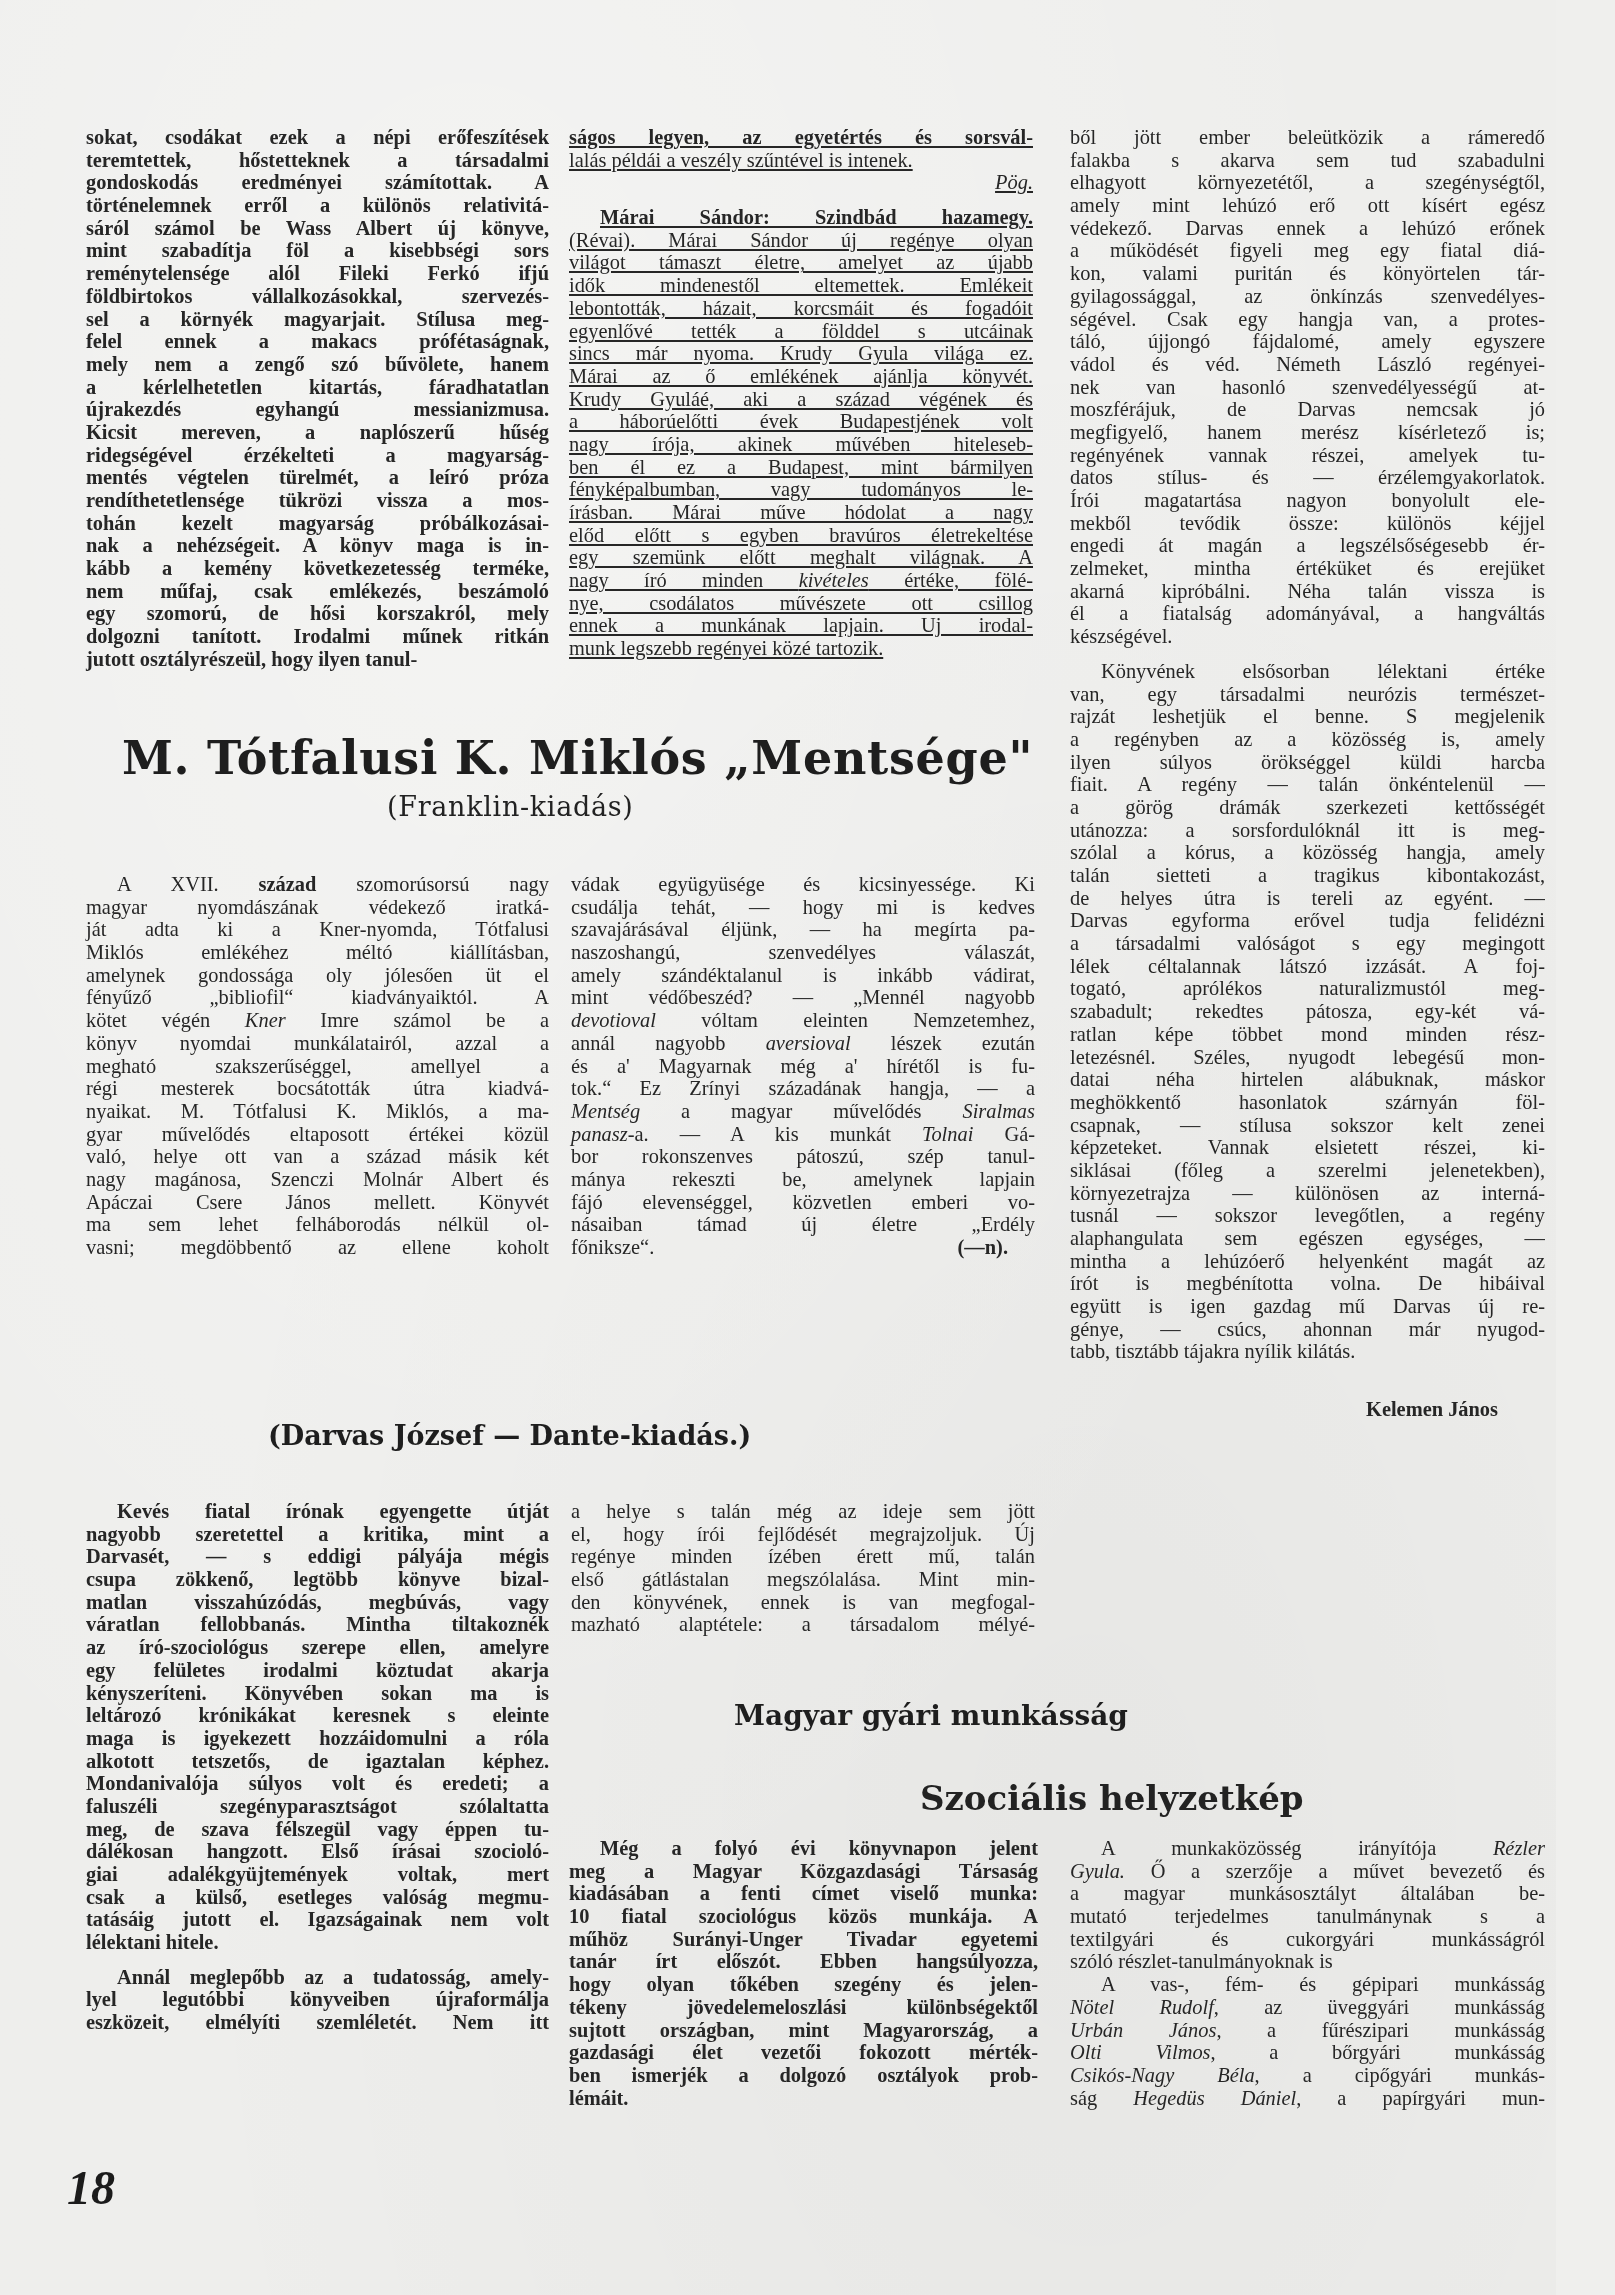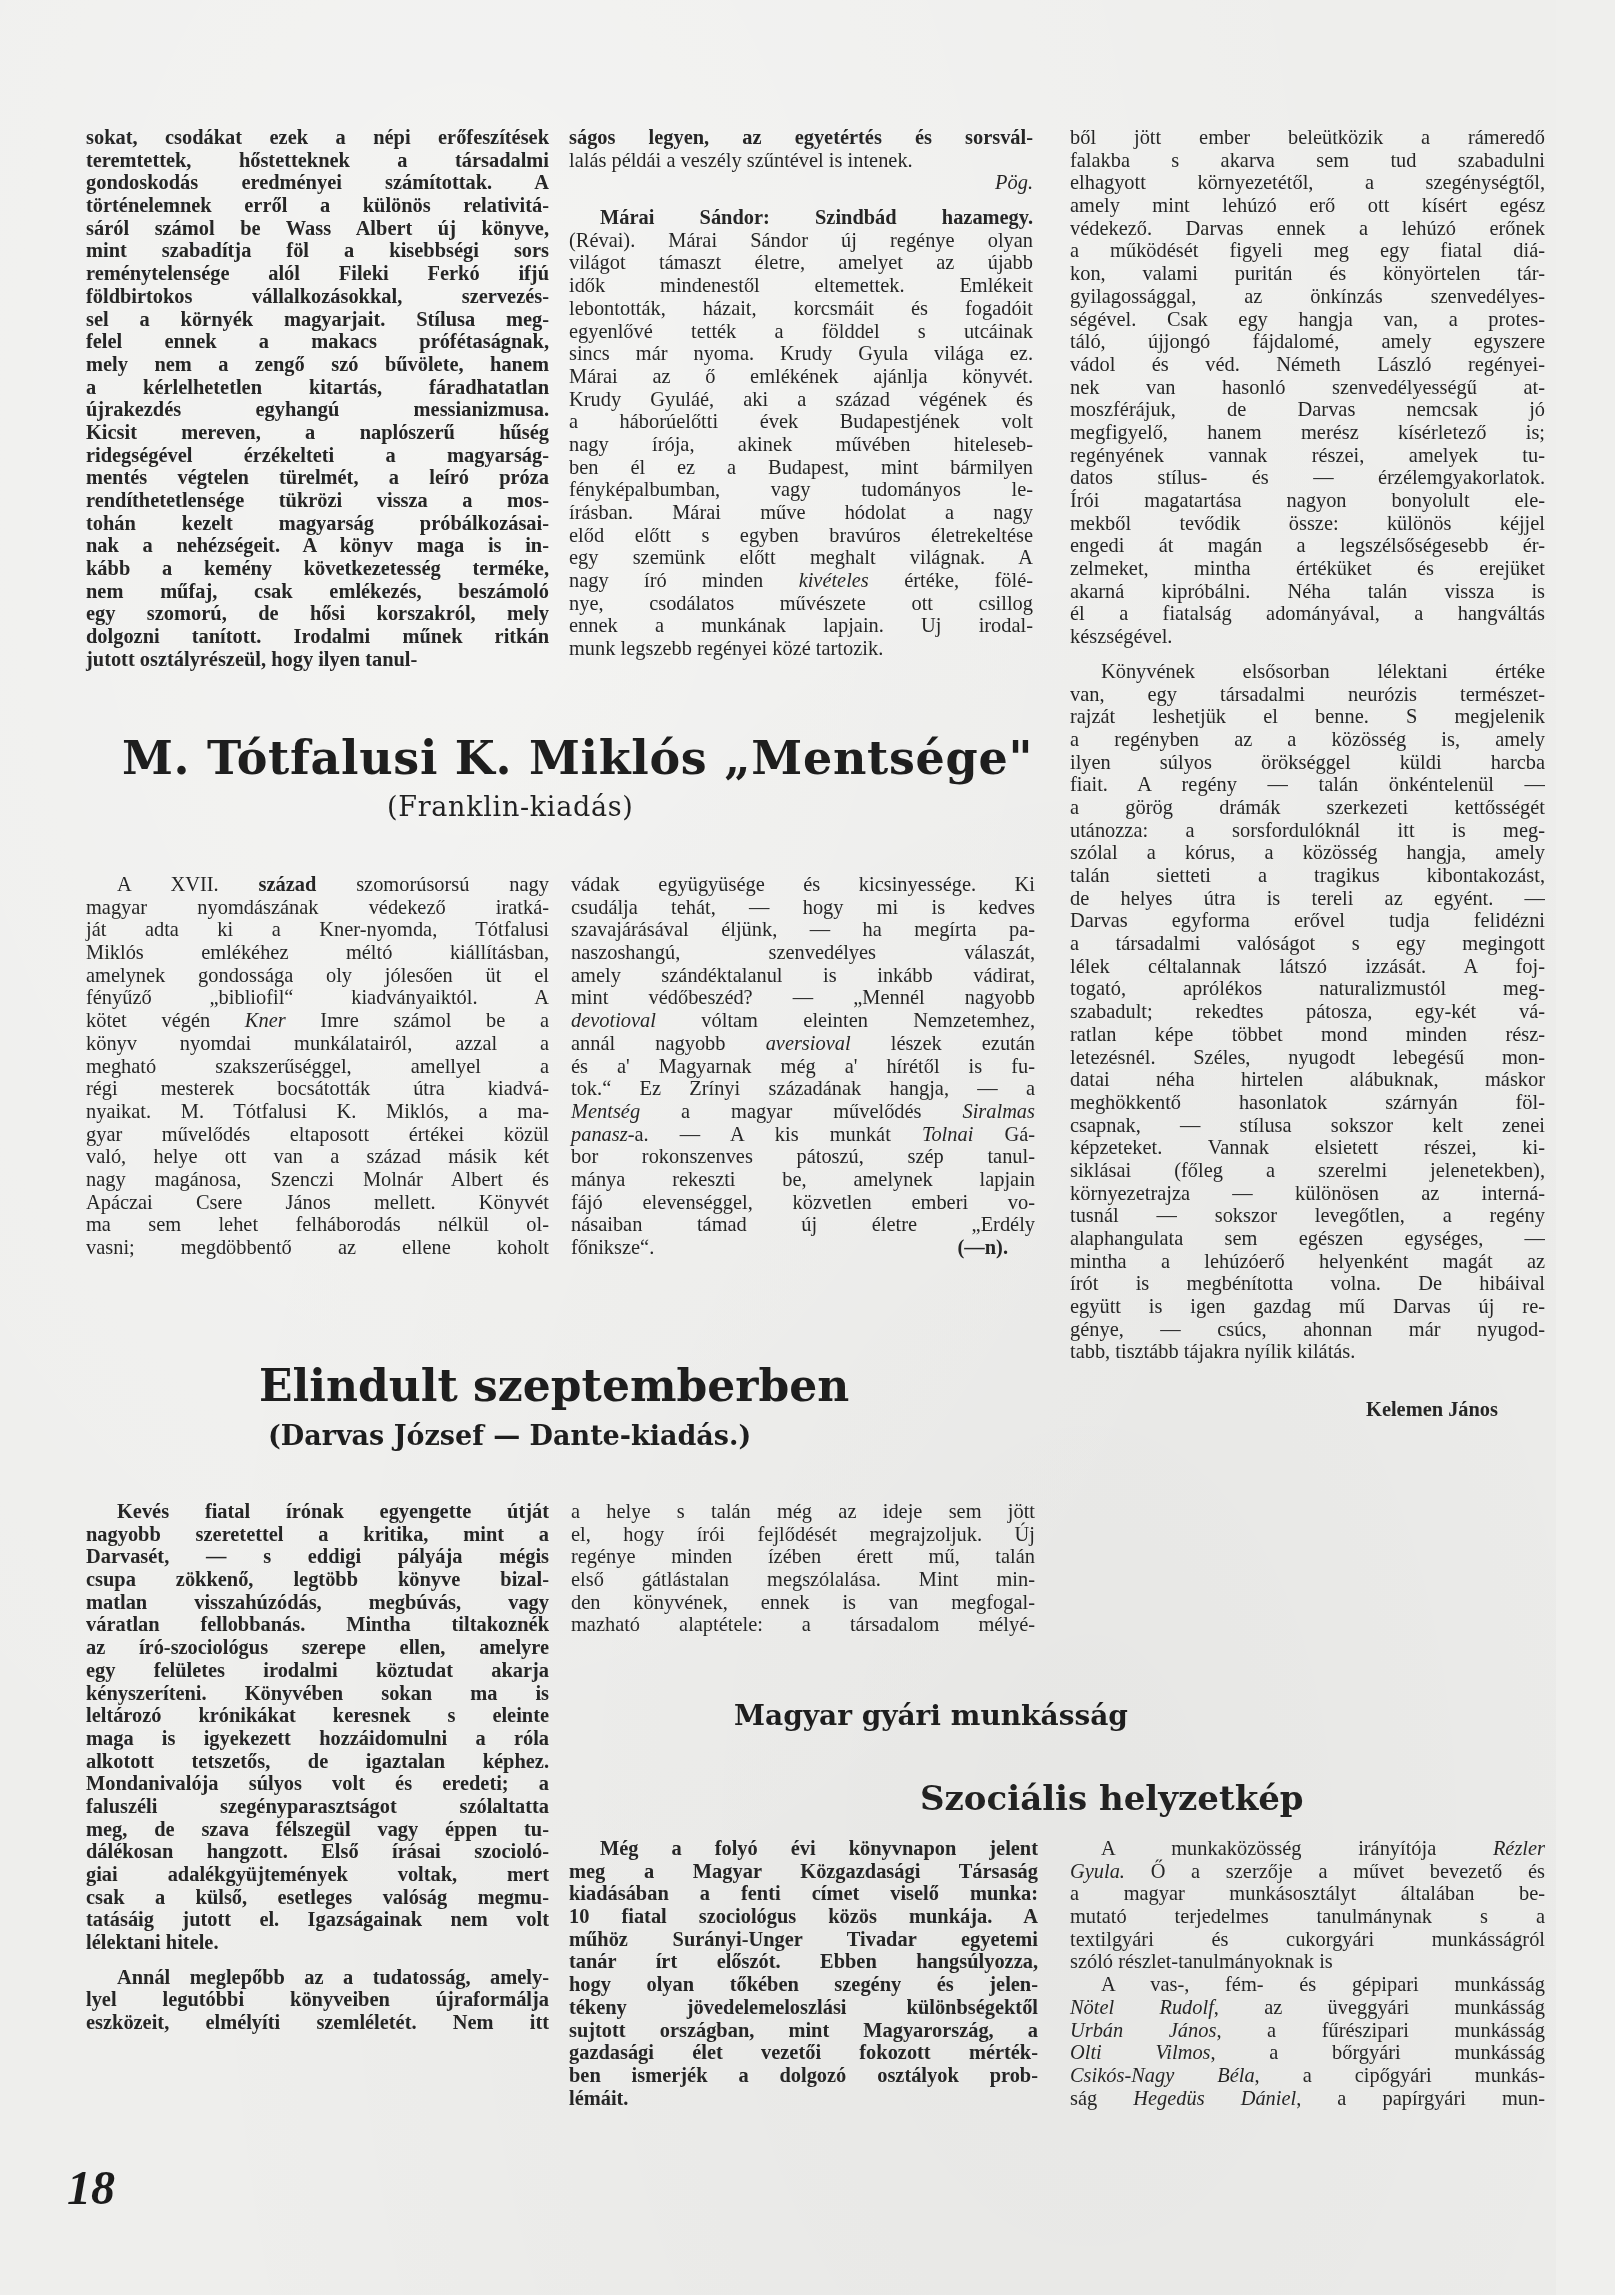--- a/index.html
+++ b/index.html
@@ -79,21 +79,21 @@
       <span class="ln">rendíthetetlensége tükrözi vissza a mos-</span>
       <span class="ln">tohán kezelt magyarság próbálkozásai-</span>
       <span class="ln">nak a nehézségeit. A könyv maga is in-</span>
       <span class="ln">kább a kemény következetesség terméke,</span>
       <span class="ln">nem műfaj, csak emlékezés, beszámoló</span>
       <span class="ln">egy szomorú, de hősi korszakról, mely</span>
       <span class="ln">dolgozni tanított. Irodalmi műnek ritkán</span>
       <span class="ln last">jutott osztályrészeül, hogy ilyen tanul-</span>
     </div>
 
-  <div class="col" style="left:569px; top:126px; width:464px;">
+  <div class="col" style="left:569px; top:126px; width:464px;text-decoration:underline;">
     <span class="ln bold">ságos legyen, az egyetértés és sorsvál-</span>
     <span class="ln last">lalás példái a veszély szűntével is intenek.</span>
     <span class="ln right it">Pög.</span>
     <span class="gap-s"></span>
     <span class="ln indent bold">Márai Sándor: Szindbád hazamegy.</span>
     <span class="ln">(Révai). Márai Sándor új regénye olyan</span>
       <span class="ln">világot támaszt életre, amelyet az újabb</span>
       <span class="ln">idők mindenestől eltemettek. Emlékeit</span>
       <span class="ln">lebontották, házait, korcsmáit és fogadóit</span>
       <span class="ln">egyenlővé tették a földdel s utcáinak</span>
@@ -210,21 +210,20 @@
       <span class="ln">tok.“ Ez Zrínyi századának hangja, — a</span>
     <span class="ln"><span class="it">Mentség</span><span> a magyar művelődés </span><span class="it">Siralmas</span></span>
     <span class="ln"><span class="it">panasz</span><span>-a. — A kis munkát </span><span class="it">Tolnai</span><span> Gá-</span></span>
     <span class="ln">bor rokonszenves pátoszú, szép tanul-</span>
       <span class="ln">mánya rekeszti be, amelynek lapjain</span>
       <span class="ln">fájó elevenséggel, közvetlen emberi vo-</span>
       <span class="ln">násaiban támad új életre „Erdély</span>
     <span class="ln last" style="position:relative"><span>főnikszе“.</span><span class="bold" style="position:absolute; right:27px;">(—n).</span></span>
   </div>
 
-  <div class="head" style="left:259px; top:1360px; font-size:44px;">Elindult szeptemberben</div>
   <div class="head" style="left:268px; top:1420px; font-size:27px;">(Darvas József — Dante-kiadás.)</div>
 
   <div class="col bodybold" style="left:86px; top:1500px; width:463px;">
     <span class="ln indent">Kevés fiatal írónak egyengette útját</span>
       <span class="ln">nagyobb szeretettel a kritika, mint a</span>
       <span class="ln">Darvasét, — s eddigi pályája mégis</span>
       <span class="ln">csupa zökkenő, legtöbb könyve bizal-</span>
       <span class="ln">matlan visszahúzódás, megbúvás, vagy</span>
       <span class="ln">váratlan fellobbanás. Mintha tiltakoznék</span>
       <span class="ln">az író-szociológus szerepe ellen, amelyre</span>

